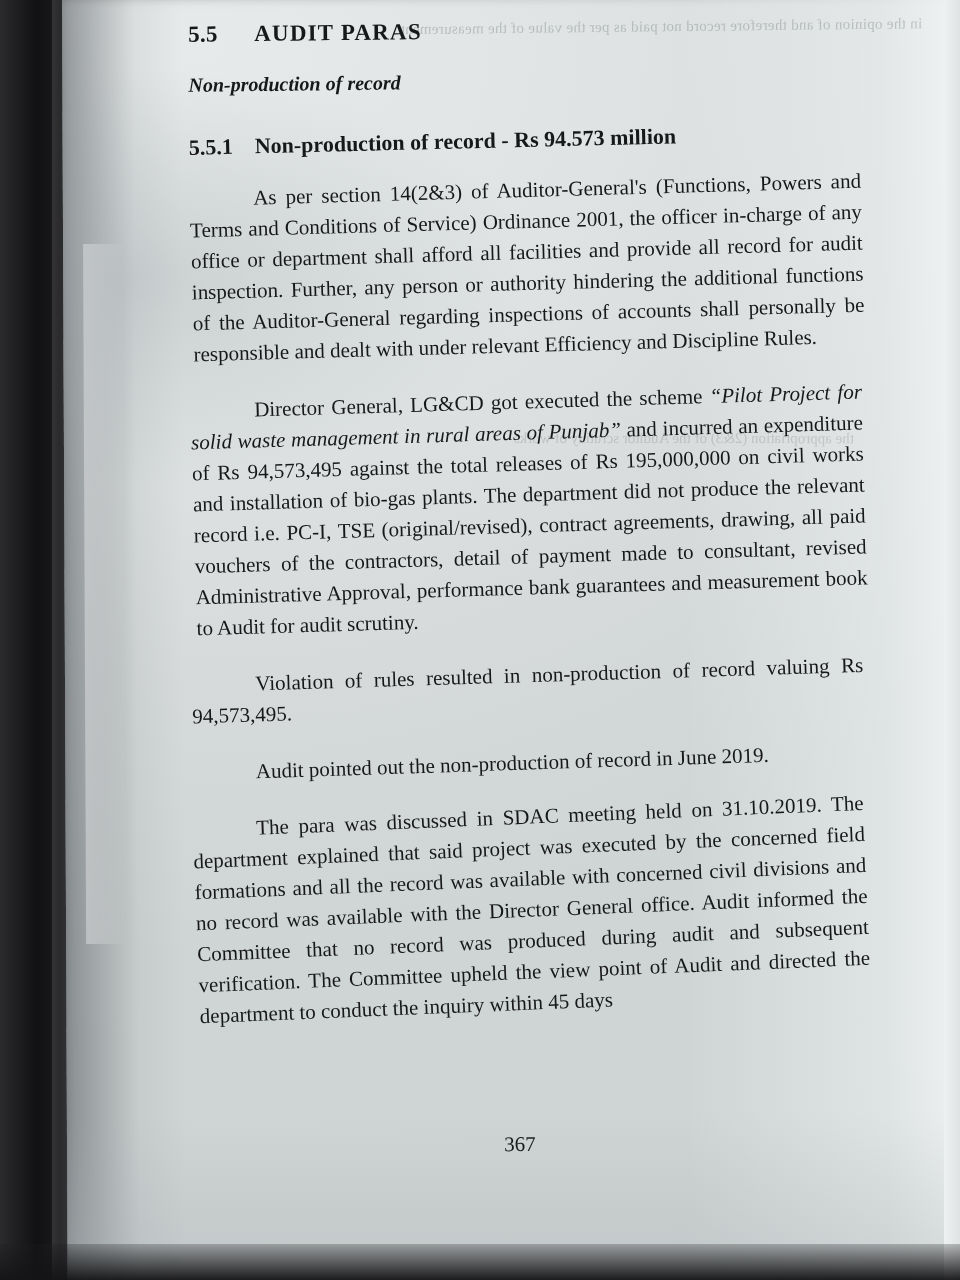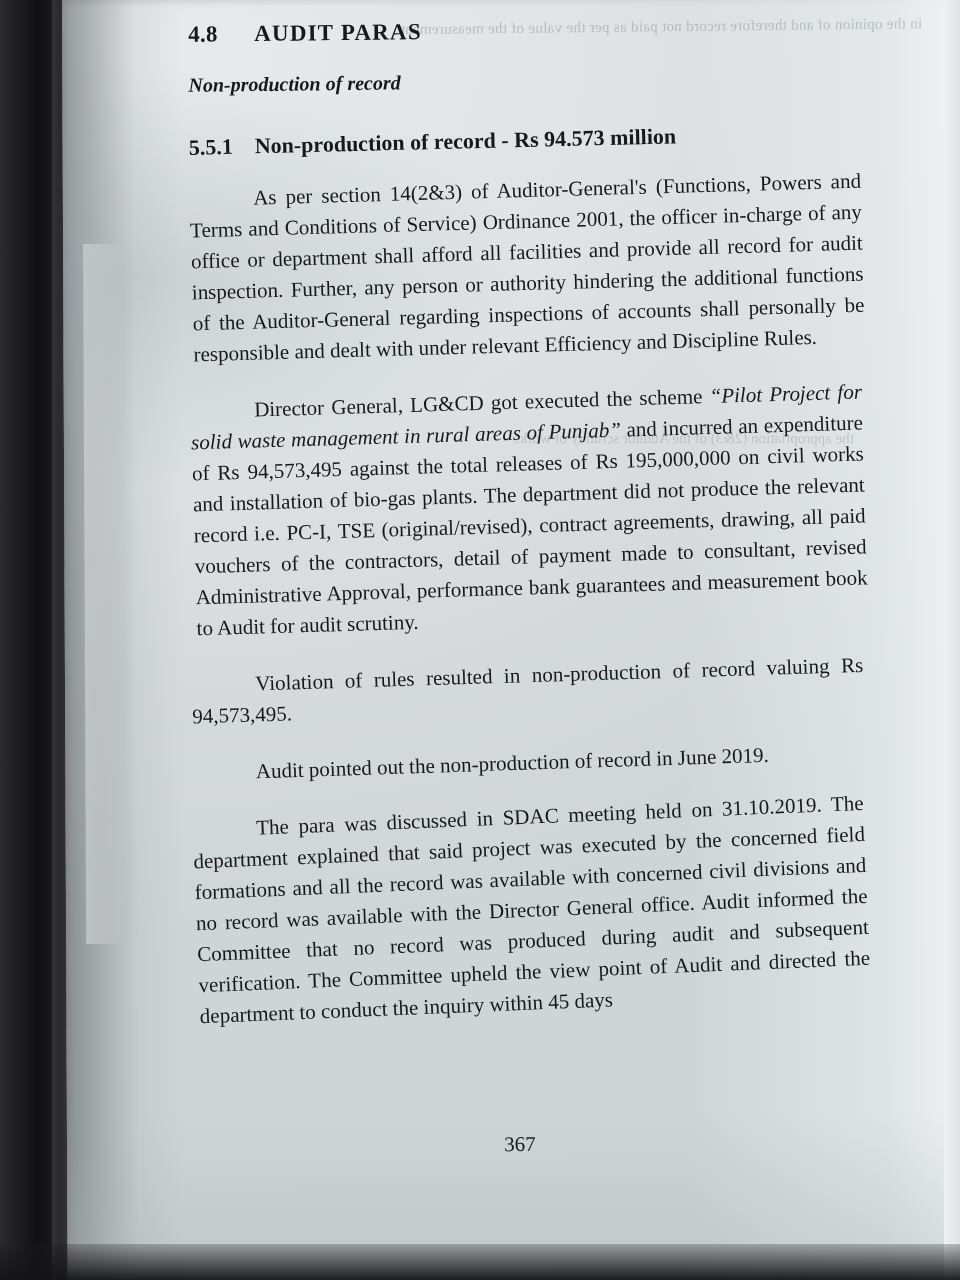--- a/index.html
+++ b/index.html
@@ -195,21 +195,21 @@
     <div class="shade-c"></div>
     <div class="shade-d"></div>
     <div class="crease"></div>
 
     <div class="bleed">in the opinion of and therefore record not paid as per the value of the measurement</div>
     <div class="bleed2">the appropriation (2&amp;3) of the Auditor scrutiny of works</div>
 
     <div class="content">
 
       <div class="sec-head">
-        <span class="num">4.8</span>
+        <span class="num">5.5</span>
         <span class="ttl">AUDIT PARAS</span>
       </div>
 
       <div class="sub-head">Non-production of record</div>
 
       <div class="para-head">
         <span class="num">5.5.1</span>
         <span class="ttl">Non-production of record - Rs 94.573 million</span>
       </div>
 

